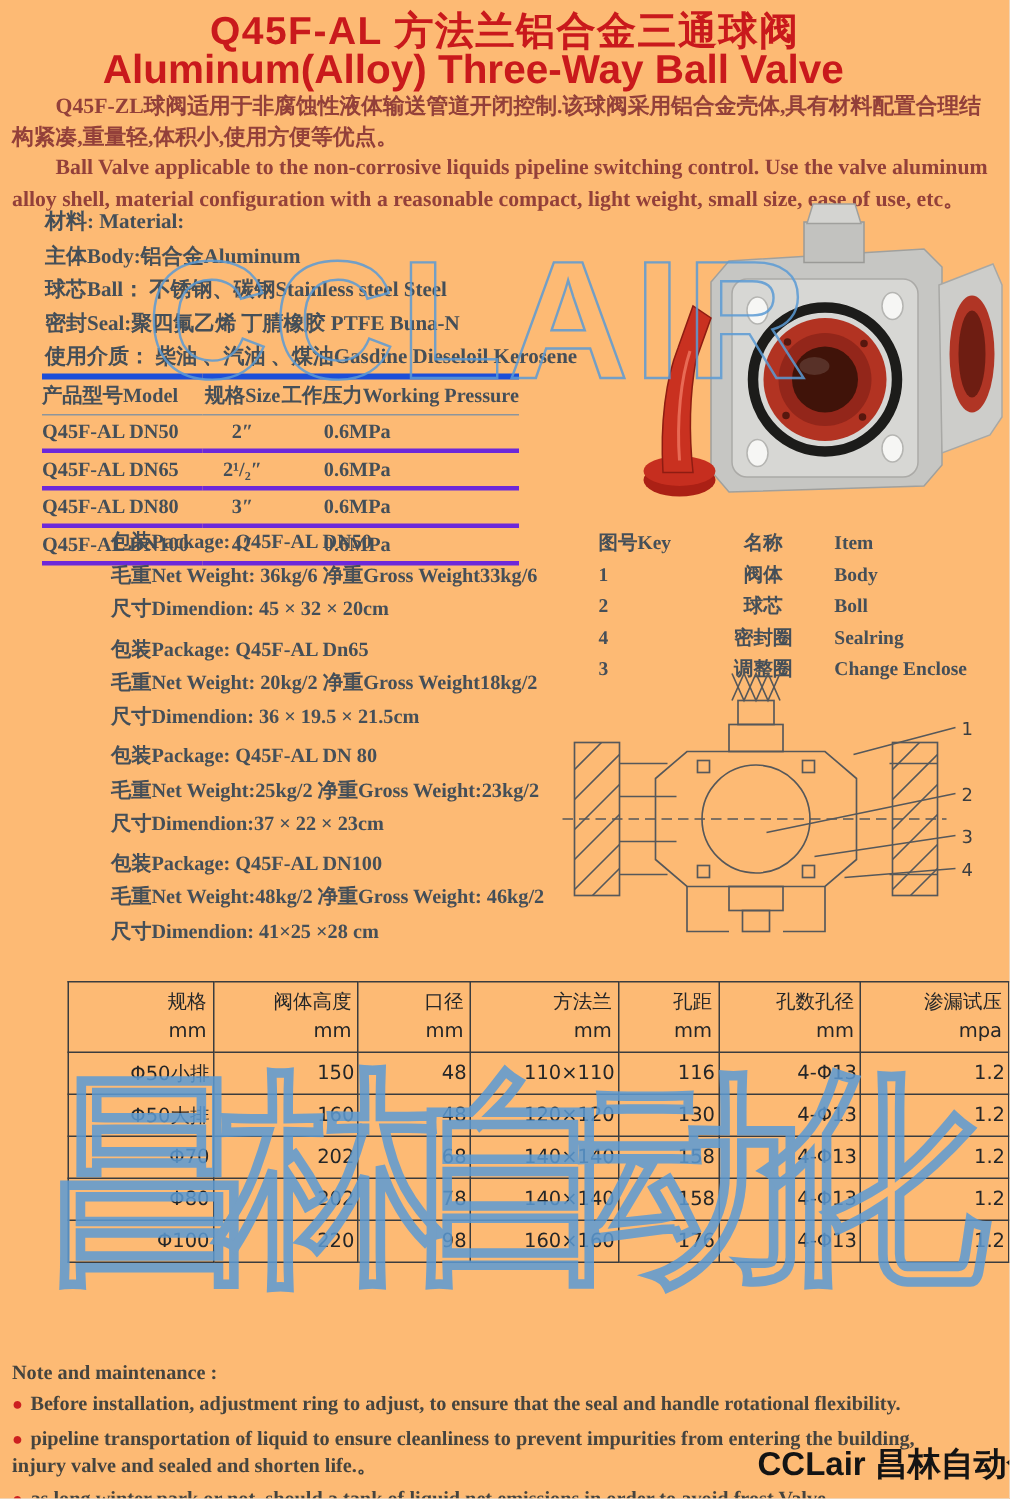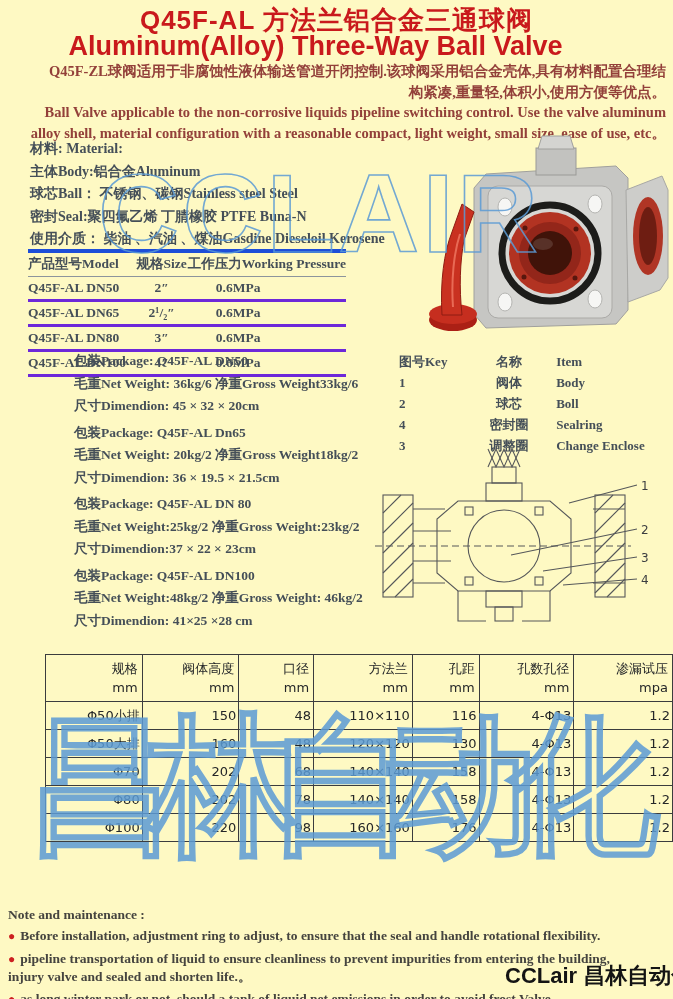--- a/index.html
+++ b/index.html
@@ -1,27 +1,27 @@
 <!DOCTYPE html>
 <html><head>
 <meta charset="utf-8">
 <style>
   html,body{margin:0;padding:0;background:#e8e8e8;}
-  #doc{position:relative;width:673px;height:999px;background:#fef9c3;margin:0 auto;
+  #doc{position:relative;width:673px;height:999px;background:#fdba74;margin:0 auto;
        font-family:"Liberation Serif",serif;overflow:hidden;}
 
   .title-zh{position:absolute;top:3px;left:0;width:673px;text-align:center;
             font-family:"Liberation Sans",sans-serif;font-weight:bold;font-size:26px;
             color:#c9191c;letter-spacing:1px;}
   .title-en{position:absolute;top:31px;left:0;width:631px;text-align:center;
             font-family:"Liberation Sans",sans-serif;font-weight:bold;font-size:27px;
             color:#c9191c;}
 
   .intro{position:absolute;top:61px;left:8px;width:658px;color:#93403a;
-         font-size:14.5px;line-height:20.5px;font-weight:bold;text-align:right;}
+         font-size:14.5px;line-height:20.5px;font-weight:bold;}
   .intro p{margin:0;text-indent:2em;}
 
   .materials{position:absolute;top:138px;left:30px;width:350px;color:#454f58;
              font-size:14px;line-height:22.5px;font-weight:bold;}
   .materials div{white-space:nowrap;}
 
   .model-table{position:absolute;top:249px;left:28px;width:318px;border-collapse:collapse;
                font-size:13.5px;font-weight:bold;color:#454f58;}
   .model-table th{border-top:4px solid #1d4ed8;border-bottom:1.5px solid #8d959c;
                   padding:2px 0 3px;font-weight:bold;text-align:left;white-space:nowrap;}

